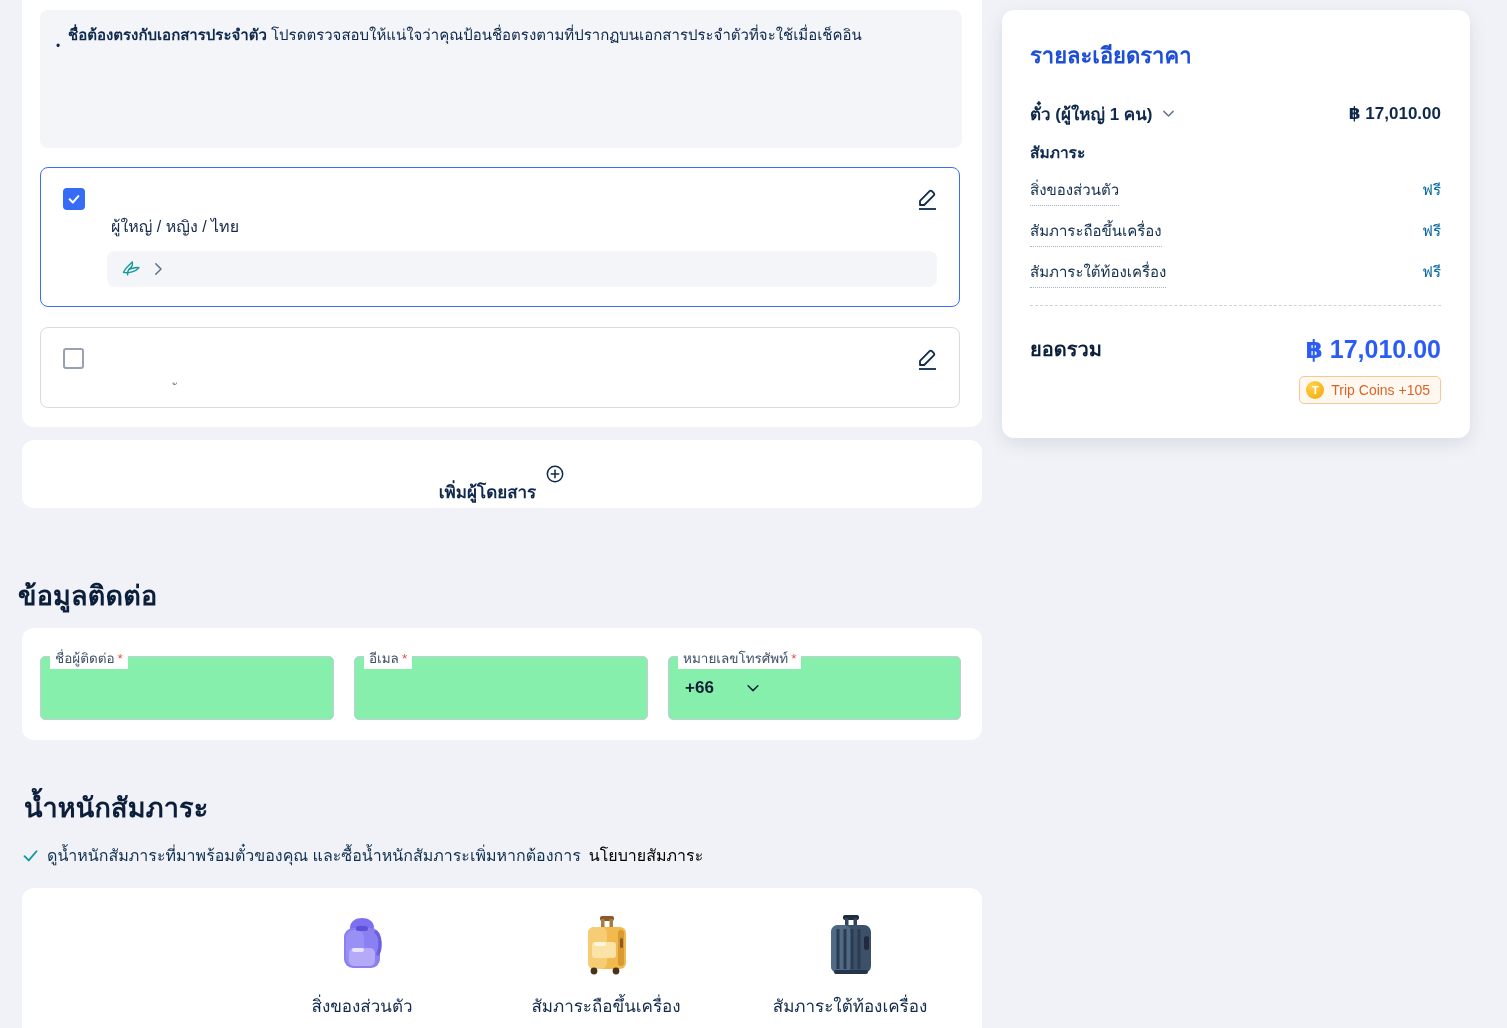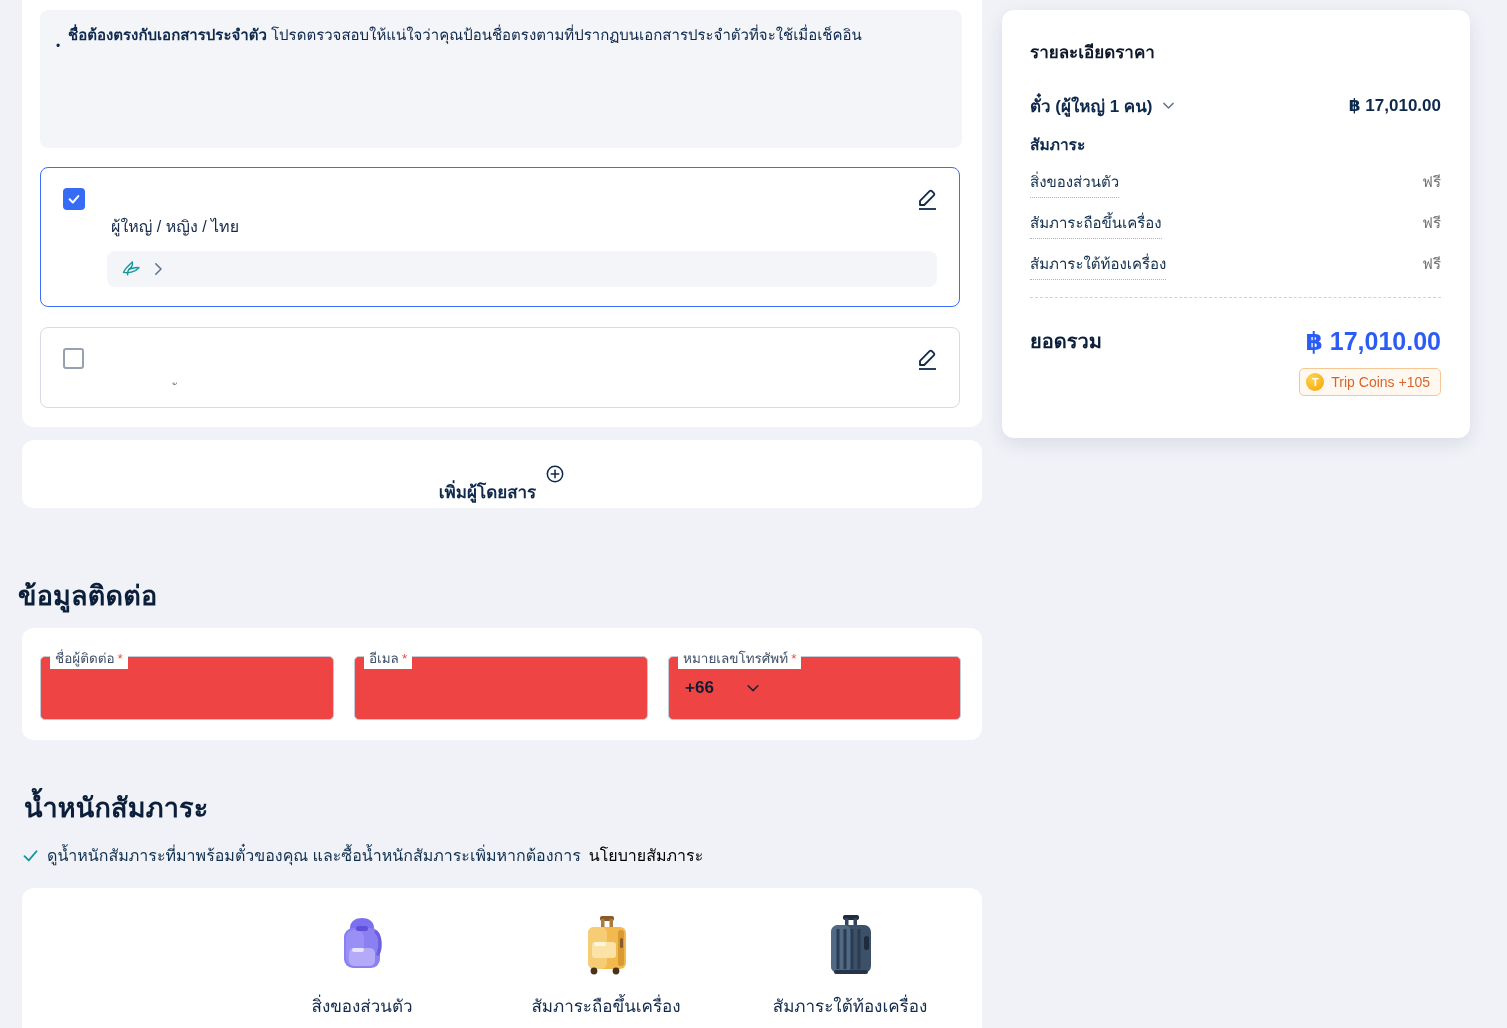--- a/index.html
+++ b/index.html
@@ -67,21 +67,21 @@
   .add-label { font-size:17px; font-weight:bold; color:#0f294d;margin-top:34px; }
 
   
   .big-heading { position:absolute; left:40px; font-weight:bold; color:#0b1e3a; font-size:27px; letter-spacing:.2px; }
   #contact-heading { top:574px; left:18px; }
   #baggage-heading { top:786px; left:24px; }
 
   
   #sec-contact { left:22px; top:628px; width:960px; height:112px; }
   .field {
-    position:absolute; top:28px; height:64px; border:1px solid #c6ccd6; border-radius:5px; background:#ef4444;
+    position:absolute; top:28px; height:64px; border:1px solid #c6ccd6; border-radius:5px; background:#86efac;
   }
   .field-label {
     position:absolute; top:-10px; left:9px; background:#fff; padding:0 5px;
     font-size:13.5px; color:#3e5068; white-space:nowrap;
   }
   .req { color:#ee4b3a; margin-left:3px; font-size:13.5px; }
   .field input {
     width:100%; height:100%; border:none; outline:none; background:transparent;
     font-size:16px; padding:0 14px; font-family:inherit; color:#0f294d;
   }
@@ -105,28 +105,28 @@
   .bag-col { width:164px; display:flex; flex-direction:column; align-items:center; }
   .bag-icon { width:60px; height:62px; }
   .bag-label { margin-top:16px; font-size:17px; color:#122a4b; white-space:nowrap; }
 
   
   #price-panel {
     left:1002px; top:10px; width:468px; height:428px;
     box-shadow:0 6px 18px rgba(15,41,77,.10);
     padding:28px 29px 0 28px;
   }
-  .pp-title { font-size:17px; font-weight:bold; color:#0f172a; }
+  .pp-title { font-size:22px; font-weight:bold; color:#1d4ed8; }
   .pp-ticket-row { margin-top:27px; display:flex; align-items:center; }
   .pp-ticket-label { font-size:17px; font-weight:bold; color:#0f294d; cursor:pointer; display:flex; align-items:center; gap:8px; }
   .pp-ticket-price { margin-left:auto; font-size:17px; font-weight:bold; color:#0f294d; }
   .pp-bag-header { margin-top:13px; font-size:15.5px; font-weight:bold; color:#0f294d; }
   .pp-item { display:flex; justify-content:space-between; align-items:flex-start; margin-top:13px; font-size:15px; }
   .pp-item-label { border-bottom:1px dotted #aab4c0; padding-bottom:3px; color:#13304f; cursor:pointer; }
-  .pp-item-value { color:#737373; }
+  .pp-item-value { color:#0369a1; }
   .pp-divider { border-top:1px dashed #ccd3dc; margin-top:17px; }
   .pp-total-row { margin-top:27px; display:flex; align-items:center; }
   .pp-total-label { font-size:20px; font-weight:bold; color:#0b1e3a; }
   .pp-total-price { margin-left:auto; font-size:25px; font-weight:bold; color:#2b5cf6; }
   .pp-coins-row { display:flex; justify-content:flex-end; margin-top:11px; }
   .coins-badge {
     display:flex; align-items:center; gap:7px; border:1px solid #f4c795;
     background:#fff8f0; border-radius:5px; padding:4px 10px 4px 6px; cursor:pointer;
   }
   .coin {

